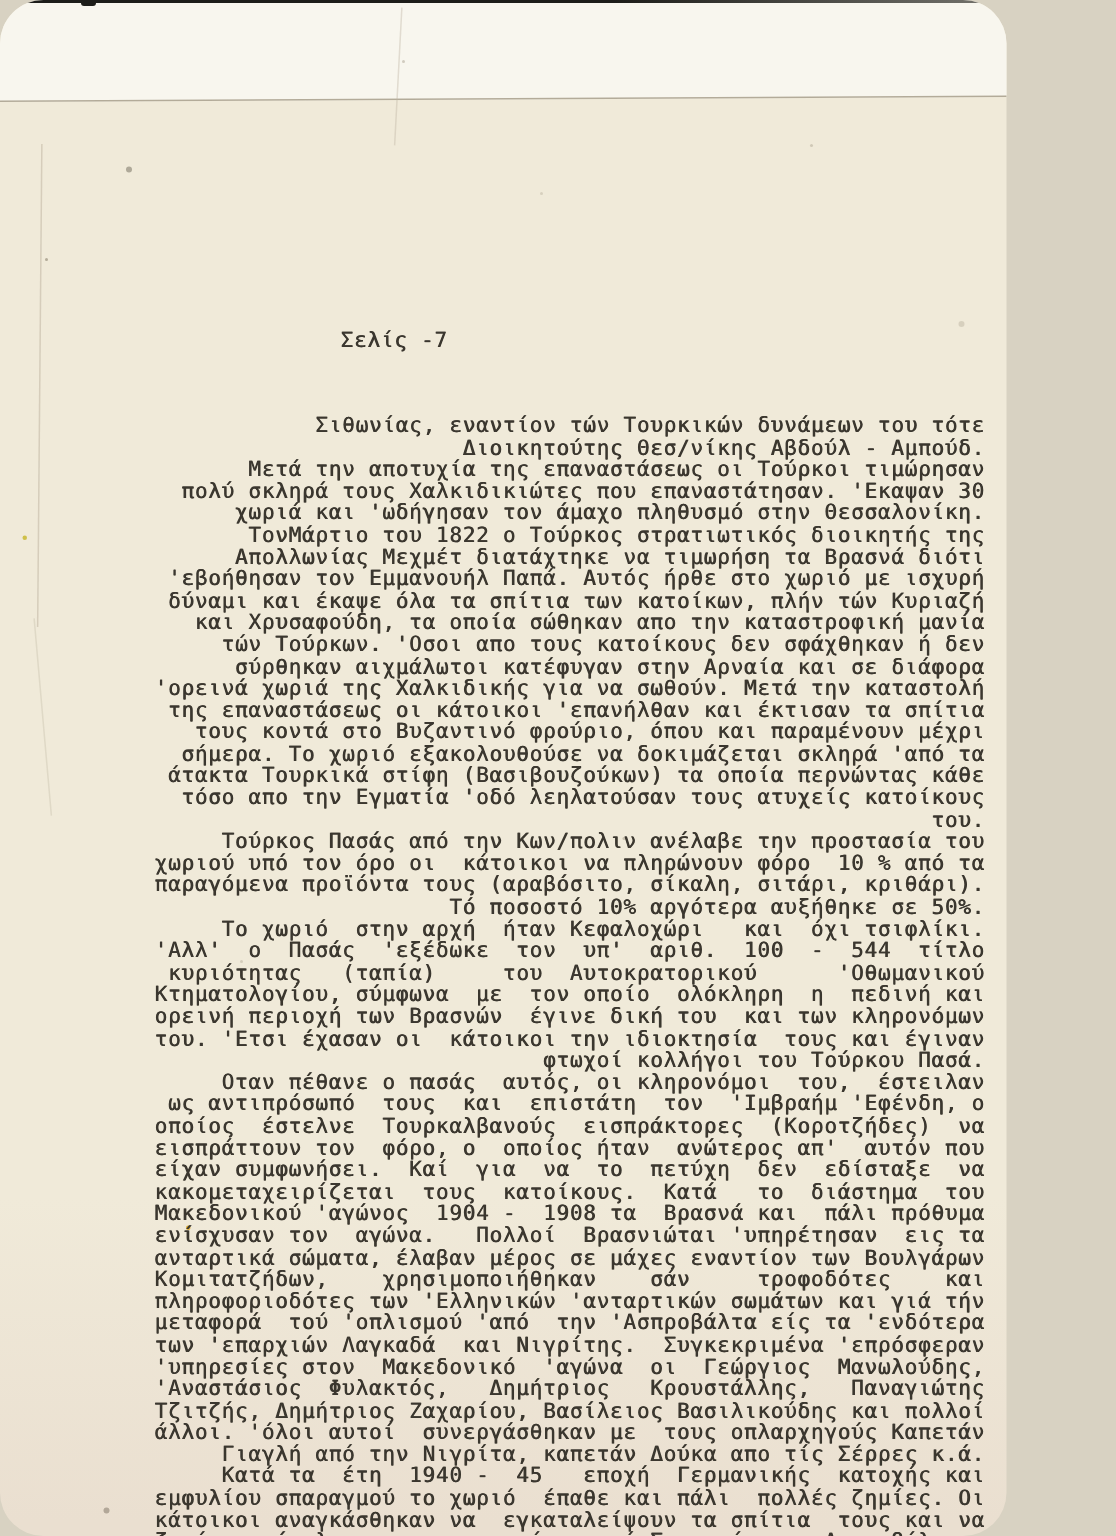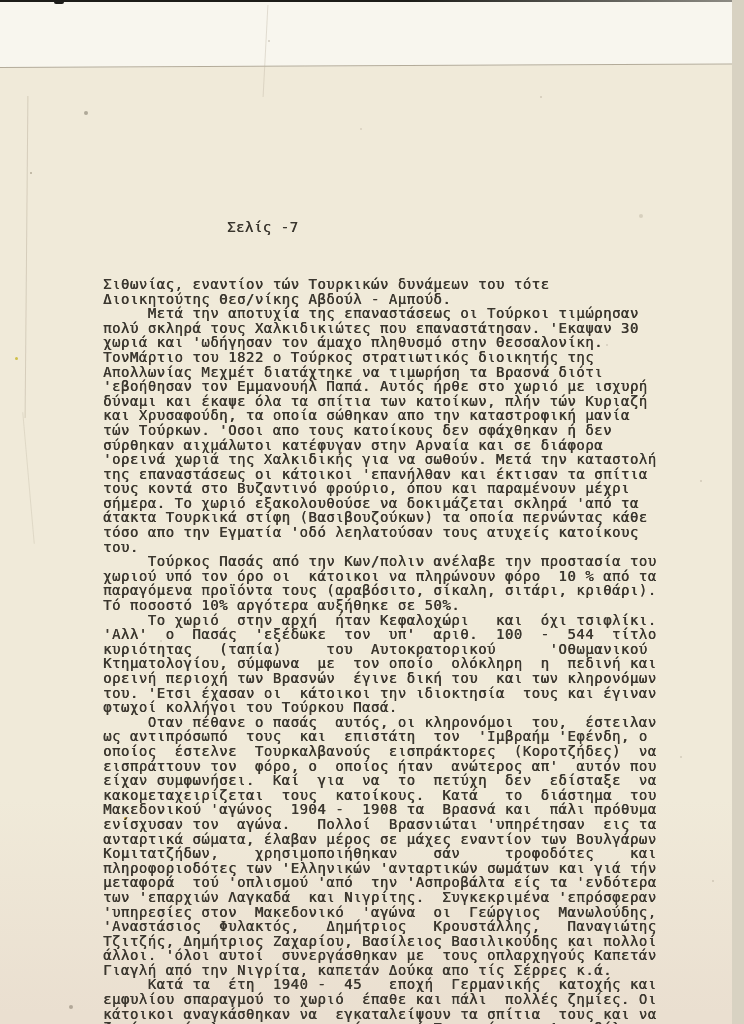--- a/index.html
+++ b/index.html
@@ -1,21 +1,22 @@
 <!DOCTYPE html>
 <html style="--paper: #f0ead9; --paper-bottom: #eadfd0; --paper-top-band: #f8f6ee; --ink: #3b372f; --edge-bar: #1d1d19; --rule-line: #b3ab99;"><head>
 <meta charset="utf-8">
 <style>
   html,body{margin:0;padding:0;background:#d8d2c2;}
   .scan{
     position:relative;
-    width:732px;height:1024px;
+    width:671px;height:1024px;
     overflow:hidden;
     background:linear-gradient(180deg,var(--paper,#f0ead9) 0%,var(--paper,#f0ead9) 78%,var(--paper-bottom,#eadfd0) 99%);
     font-family:"DejaVu Sans Mono","Liberation Mono",monospace;
+    border-radius:29px;
   }
   .top-band{
     position:absolute;left:-2px;top:-1px;width:750px;height:68px;
     background:var(--paper-top-band,#f8f6ee);
     border-bottom:1px solid var(--rule-line,#b3ab99);
     transform:rotate(-0.28deg);
     transform-origin:left center;
   }
   .top-bar{
     position:absolute;left:0;top:0;width:744px;height:2px;
@@ -52,21 +53,21 @@
     box-shadow:124px 817px 0 0 #d9a82c, 15px 357px 0 0 #cfc04a;
   }
   .text-block{
     position:absolute;left:103px;top:191px;
     font-size:14px;line-height:14.6px;letter-spacing:0.5px;
     color:var(--ink,#3b372f);
     white-space:pre;
     text-shadow:0.4px 0 0 currentColor;
   }
   .page-header{margin-left:124px;margin-bottom:13px;}
-  .line{height:14.6px;}
+  .line{height:14.6px;text-align:right;}
 </style>
 </head>
 <body>
 
 <div class="scan">
   <div class="top-band"></div>
   <div class="top-bar"></div>
   <div class="top-bar-blob"></div>
   <div class="crease crease1"></div>
   <div class="crease crease2"></div>

